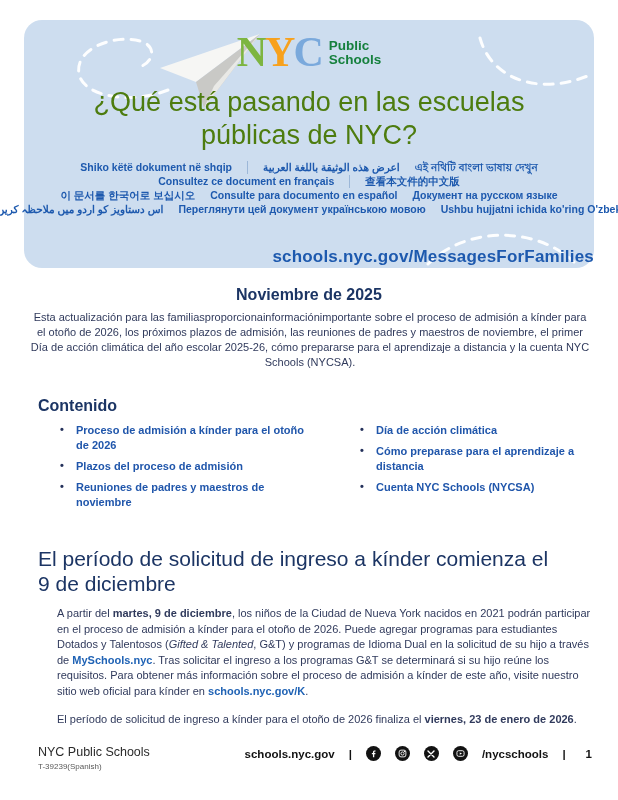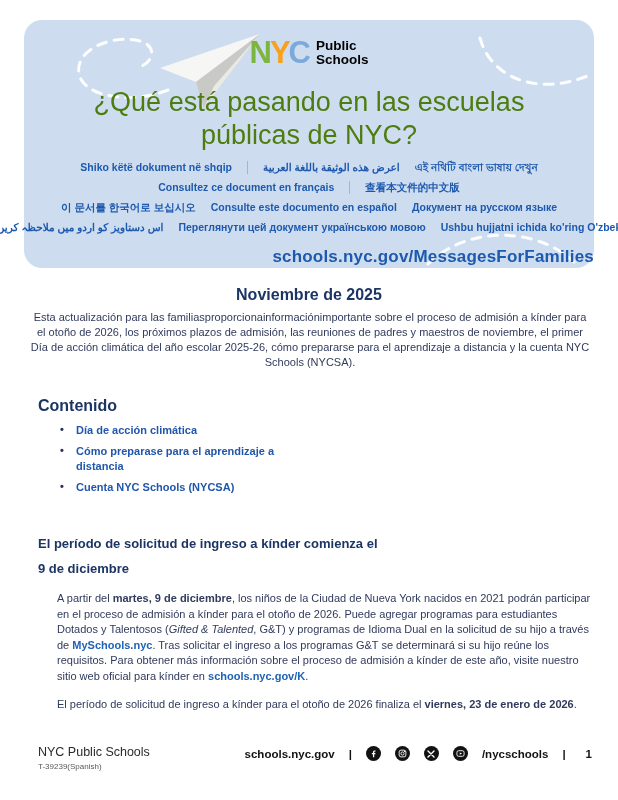--- a/index.html
+++ b/index.html
@@ -7,30 +7,30 @@
         font-family:"Liberation Sans",sans-serif;overflow:hidden;}
 
   
   .banner{position:absolute;left:24px;top:20px;width:570px;height:248px;
           background:#cdddef;border-radius:18px;}
   .deco{position:absolute;pointer-events:none;}
   .deco svg{display:block;}
 
   .logo-row{position:absolute;top:17px;left:0;width:100%;
             display:flex;justify-content:center;align-items:center;gap:7px;}
-  .logo-nyc{font-family:Liberation Sans, sans-serif;font-weight:bold;
-            font-size:31px;letter-spacing:-2px;line-height:31px;}
+  .logo-nyc{font-family:Liberation Serif, serif;font-weight:bold;
+            font-size:42px;letter-spacing:-2px;line-height:31px;}
   .logo-n{color:#7db541;} .logo-y{color:#f7a11d;} .logo-c{color:#7aa9dc;}
-  .logo-sub{font-size:13.5px;font-weight:bold;color:#000000;line-height:14px;text-align:left;}
+  .logo-sub{font-size:13.5px;font-weight:bold;color:#15803d;line-height:14px;text-align:left;}
 
   .banner-title{position:absolute;top:66px;left:0;width:100%;text-align:center;
                 color:#4d7c0f;font-size:27px;line-height:33px;font-weight:normal;}
 
   .langs{position:absolute;top:140px;left:0;width:100%;
-         display:flex;flex-direction:column;gap:6px;}
+         display:flex;flex-direction:column;}
   .lang-row{display:flex;justify-content:center;align-items:center;gap:15px;
             font-size:10.5px;font-weight:bold;color:#1d59ae;line-height:14px;}
   .lang-link{cursor:pointer;white-space:nowrap;}
   .vdiv{width:1px;height:13px;background:#9cb7d8;}
 
   .banner-url{position:absolute;top:227px;left:0;width:100%;text-align:right;
               font-size:17px;font-weight:bold;color:#1d59ae;letter-spacing:.2px;}
 
   
   .content{position:absolute;left:0;top:286px;width:618px;}
@@ -38,22 +38,22 @@
   .intro{margin:6px 28px 0 30px;text-align:center;font-size:11px;line-height:15px;
          color:#303a5c;}
   .h-left{margin:27px 0 8px 38px;font-size:16px;font-weight:bold;color:#1c3564;}
   .cols{display:flex;margin-left:58px;gap:42px;}
   .blist{list-style:none;margin:0;padding:0;}
   .blist.left{width:258px;} .blist.right{width:250px;}
   .blist li{position:relative;padding-left:18px;margin-bottom:6px;
             font-size:11px;font-weight:bold;color:#2056ab;line-height:15px;cursor:pointer;}
   .blist li::before{content:"\2022";position:absolute;left:2px;top:-1px;color:#23305a;
                     font-size:11px;}
-  .kinder-h{margin:30px 40px 0 38px;font-size:13px;line-height:25px;
-            font-weight:bold;color:#1c3564;}
+  .kinder-h{margin:30px 40px 0 38px;font-size:21px;line-height:25px;
+            font-weight:normal;color:#1c3564;}
   .body-p{margin:10px 24px 0 57px;font-size:11px;line-height:15.5px;color:#303a5c;}
   .body-p.second{margin-top:13px;}
   .b{font-weight:bold;} .i{font-style:italic;}
   .lnk{color:#2063b5;font-weight:bold;cursor:pointer;}
 
   
   .footer-left{position:absolute;left:38px;top:745px;}
   .footer-left .name{font-size:12.5px;color:#2b2b2b;text-align:right;}
   .footer-left .code{font-size:8px;color:#595959;margin-top:3px;}
   .footer-right{position:absolute;right:26px;top:746px;display:flex;align-items:center;
@@ -112,40 +112,45 @@
         <span class="lang-link">اعرض هذه الوثيقة باللغة العربية</span>
         <span class="lang-link">এই নথিটি বাংলা ভাষায় দেখুন</span>
       </div>
       <div class="lang-row">
         <span class="lang-link">Consultez ce document en français</span>
         <span class="vdiv"></span>
         <span class="lang-link">查看本文件的中文版</span>
       </div>
       <div class="lang-row">
         <span class="lang-link">이 문서를 한국어로 보십시오</span>
-        <span class="lang-link">Consulte este documento en español</span>
+        <span class="lang-link">Consulte para documento en español</span>
         <span class="lang-link">Документ на русском языке</span>
       </div>
       <div class="lang-row">
         <span class="lang-link">اس دستاویز کو اردو میں ملاحظہ کریں</span>
         <span class="lang-link">Переглянути цей документ українською мовою</span>
         <span class="lang-link">Ushbu hujjatni ichida ko'ring O'zbek</span>
       </div>
     </div>
 
     <div class="banner-url">schools.nyc.gov/MessagesForFamilies</div>
   </div>
 
   <div class="content">
 
     <h2 class="h-center">Noviembre de 2025</h2>
     <p class="intro">Esta actualización para las familiasproporcionainformaciónimportante sobre el proceso de admisión a kínder para el otoño de 2026, los próximos plazos de admisión, las reuniones de padres y maestros de noviembre, el primer Día de acción climática del año escolar 2025-26, cómo prepararse para el aprendizaje a distancia y la cuenta NYC Schools (NYCSA).</p>
 
     <h2 class="h-left">Contenido</h2>
     <div class="cols">
+      <ul class="blist left">
+        <li>Proceso de admisión a kínder para el otoño de 2026</li>
+        <li>Plazos del proceso de admisión</li>
+        <li>Reuniones de padres y maestros de noviembre</li>
+      </ul>
       <ul class="blist right">
         <li>Día de acción climática</li>
         <li>Cómo preparase para el aprendizaje a distancia</li>
         <li>Cuenta NYC Schools (NYCSA)</li>
       </ul>
     </div>
 
     <h2 class="kinder-h">
       <div>El período de solicitud de ingreso a kínder comienza el</div>
       <div>9 de diciembre</div>

